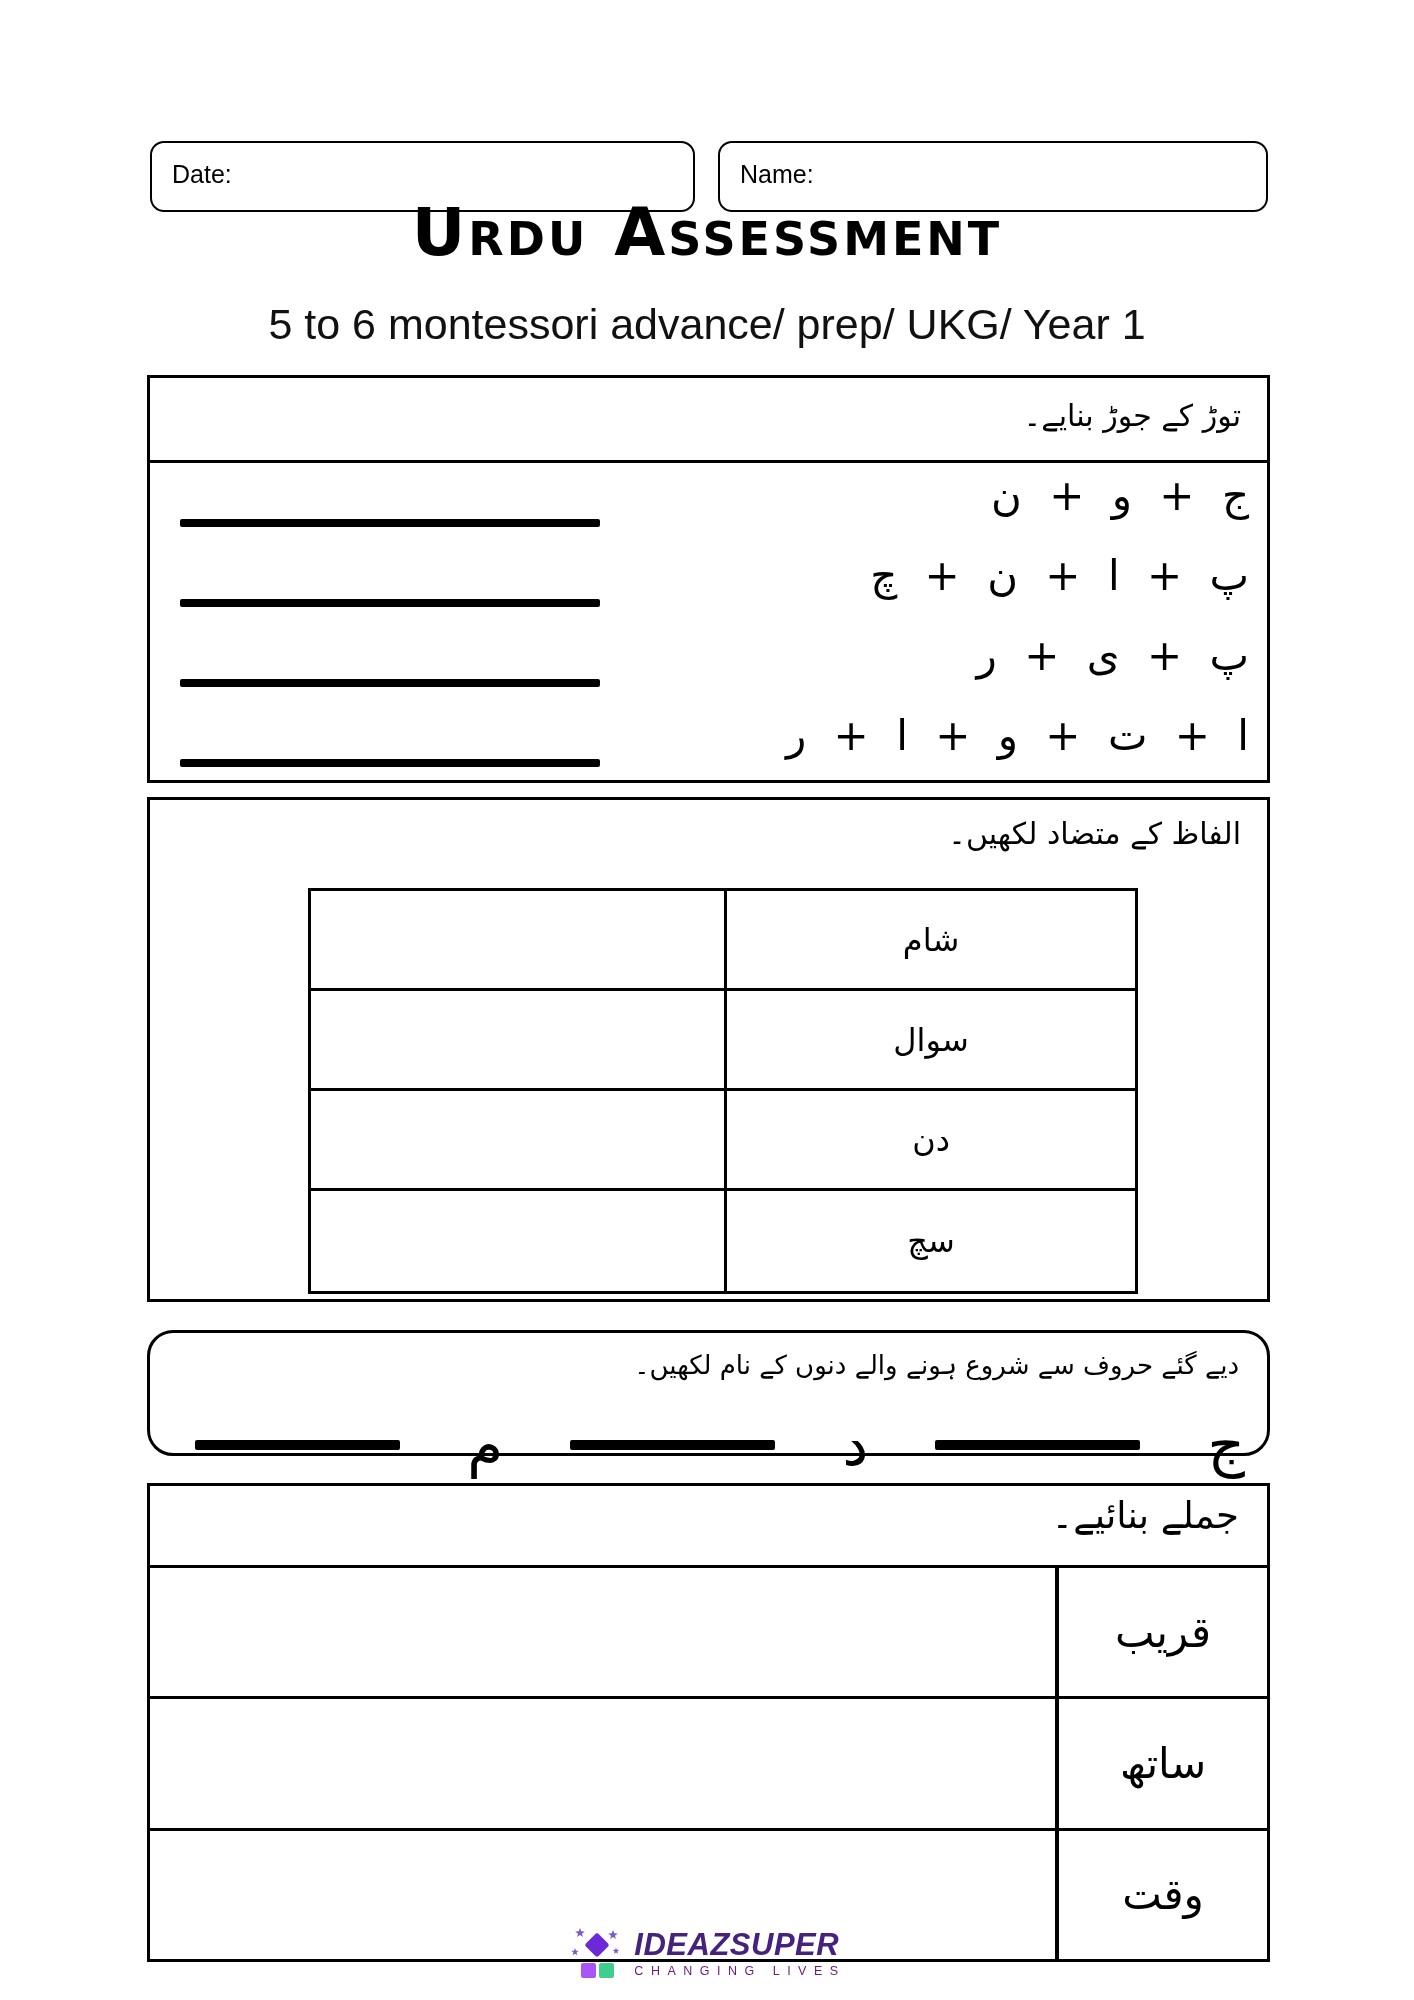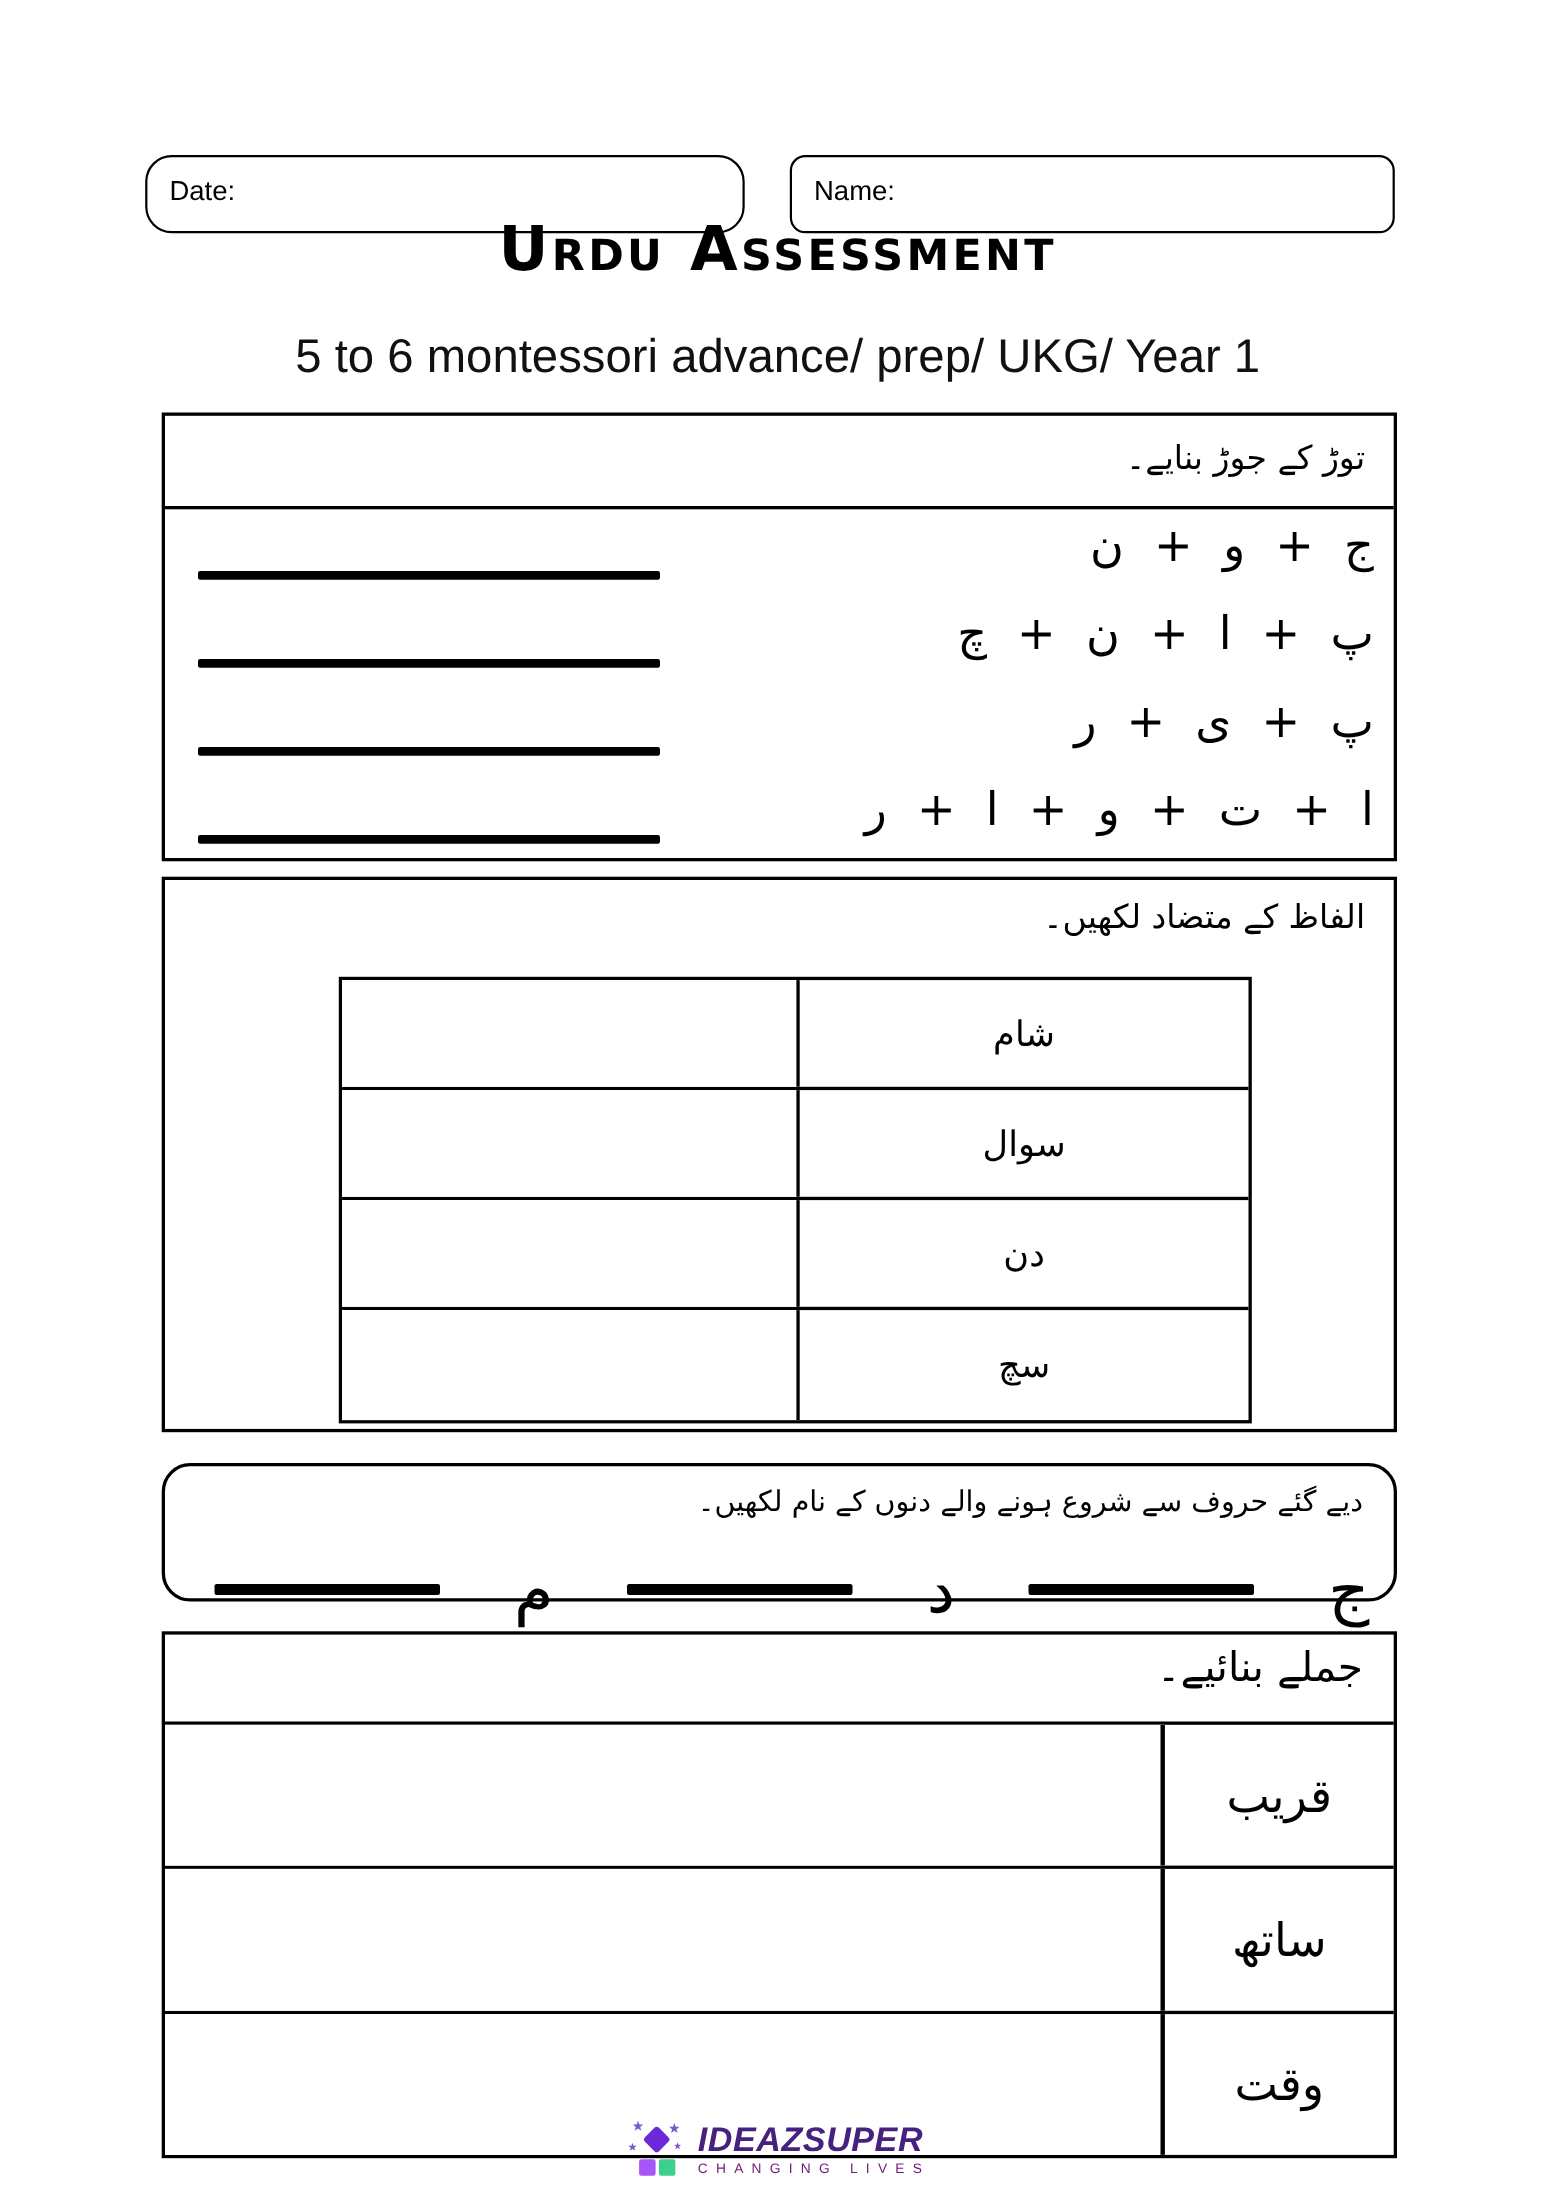--- a/index.html
+++ b/index.html
@@ -4,27 +4,27 @@
 <style>
   * { margin:0; padding:0; box-sizing:border-box; }
   html,body { background:#ffffff; }
   body { width:1414px; height:2000px; position:relative; overflow:hidden;
          font-family:"Liberation Sans", sans-serif; color:#000; }
   .page { position:absolute; inset:0; background:#fff; }
 
   
   .field-box { position:absolute; top:141px; height:71px; border:2.5px solid #000;
                border-radius:14px; background:#fff; }
-  .date-box { left:132px; width:545px;border-radius:24px; }
+  .date-box { left:150px; width:545px; }
   .name-box { left:718px; width:550px; }
   .field-label { font-size:25px; font-weight:500; padding:17px 0 0 20px; color:#000; }
 
   
   .title { position:absolute; top:198px; left:0; width:100%; text-align:center;
-           font-family:"DejaVu Sans", sans-serif; font-weight:900; font-size:56px;
+           font-family:"DejaVu Sans", sans-serif; font-weight:900; font-size:66px;
            font-variant:small-caps; letter-spacing:3px; line-height:1.05; }
   .subtitle { position:absolute; top:300px; left:0; width:100%; text-align:center;
               font-size:43px; font-weight:400; color:#111; }
 
   
   .section { position:absolute; left:147px; width:1123px; border:3.5px solid #000; background:#fff; }
   .urdu { font-family:"DejaVu Sans", sans-serif; direction:rtl; unicode-bidi:isolate; }
   .instruction { direction:rtl; text-align:right; font-family:"DejaVu Sans", sans-serif; }
 
   

